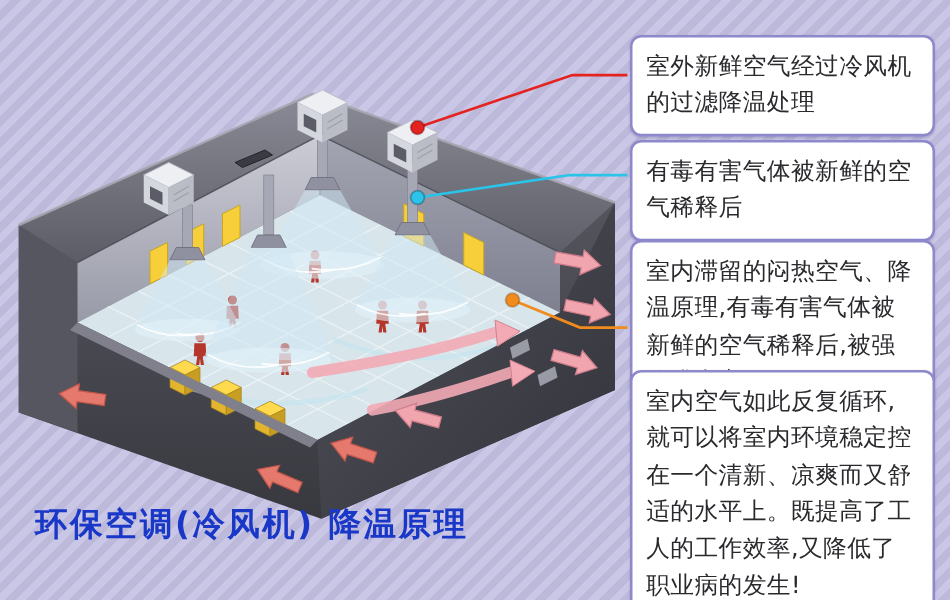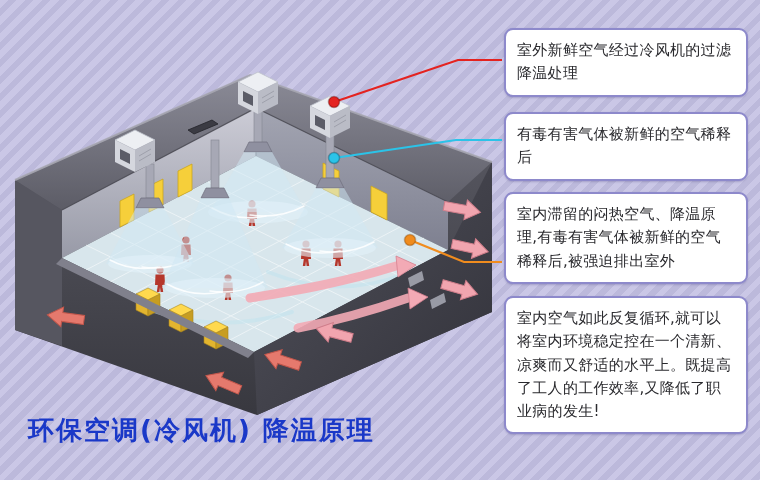--- a/index.html
+++ b/index.html
@@ -7,26 +7,26 @@
   .stage{
     position:relative;width:760px;height:480px;overflow:hidden;
     background:repeating-linear-gradient(135deg,#cac7e6 0 6px,#bcb9db 6px 12px);
     font-family:"DejaVu Sans","Liberation Sans",sans-serif;
   }
   .illustration{position:absolute;left:0;top:0;z-index:1}
   .connectors{position:absolute;left:0;top:0;z-index:3;pointer-events:none}
   .callout{
     position:absolute;left:504px;width:244px;background:#fff;
     border:2px solid #8d89cb;border-radius:9px;padding:9px 11px;
-    font-size:15px;line-height:1.55;color:#2a2a2e;letter-spacing:.3px;
+    font-size:19px;line-height:1.55;color:#2a2a2e;letter-spacing:.3px;
     z-index:2;box-shadow:0 1px 2px rgba(60,50,120,.25);
   }
   .callout p{margin:0}
   .title{
-    position:absolute;left:28px;top:413px;z-index:4;
+    position:absolute;left:28px;top:402px;z-index:4;
     font-size:26px;font-weight:bold;color:#1a38c8;letter-spacing:2px;
   }
 </style>
 </head>
 <body>
 
 <div class="stage">
 
   <svg class="illustration" width="505" height="470" viewBox="0 0 505 470">
     <defs>

